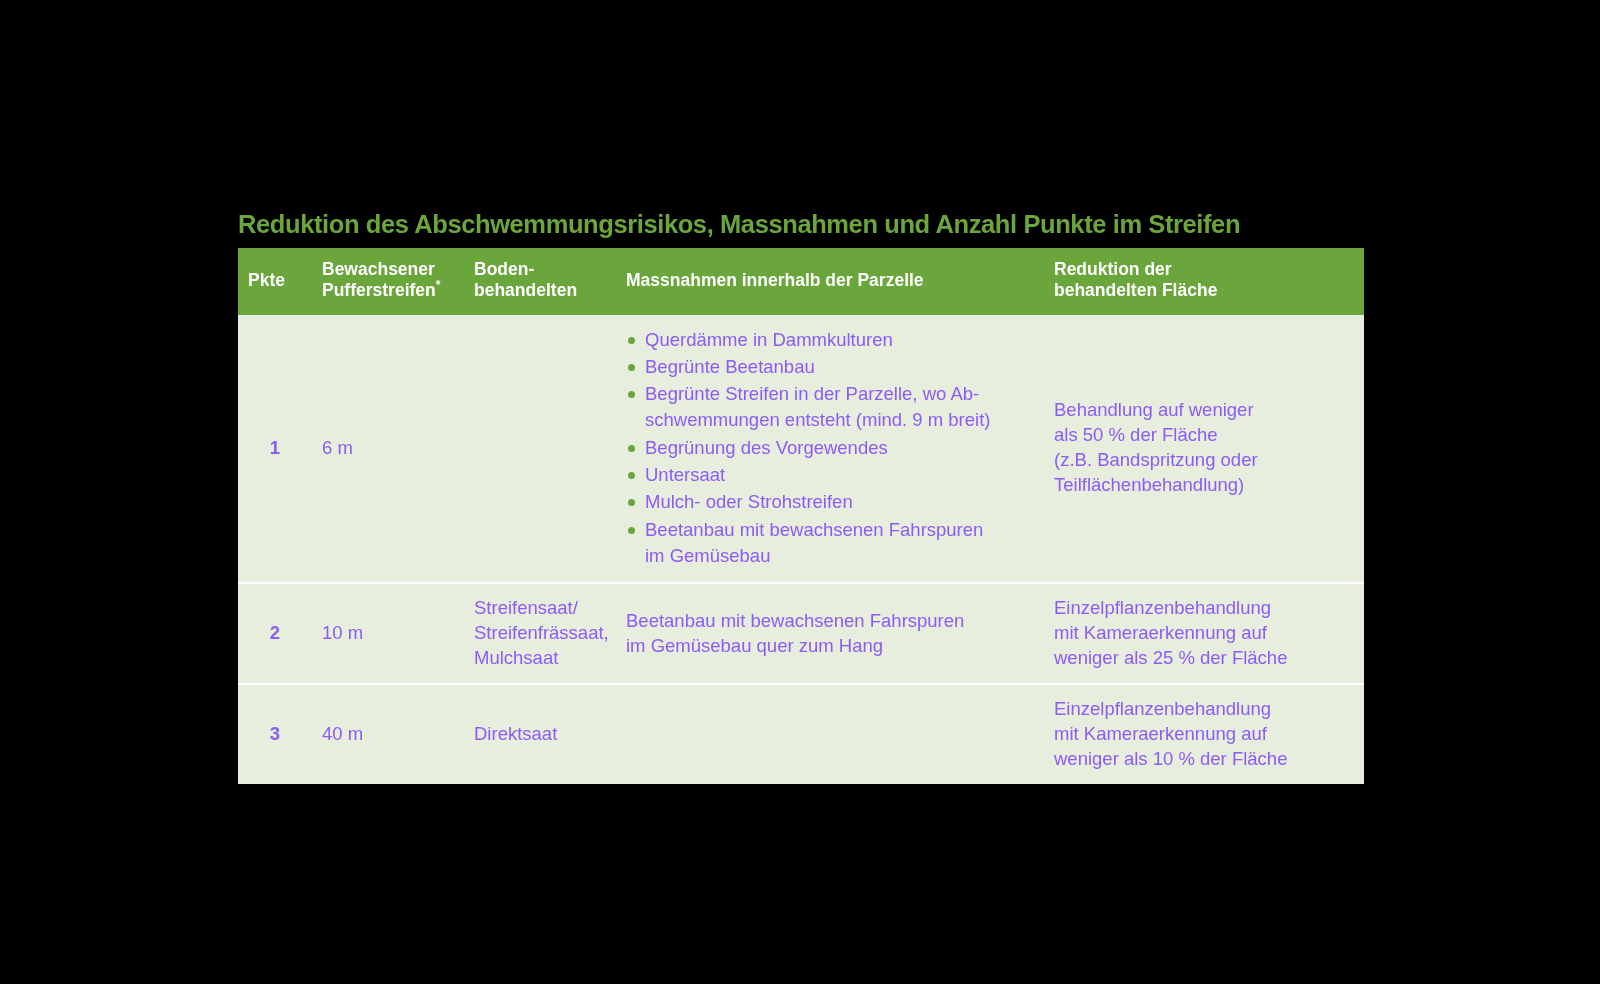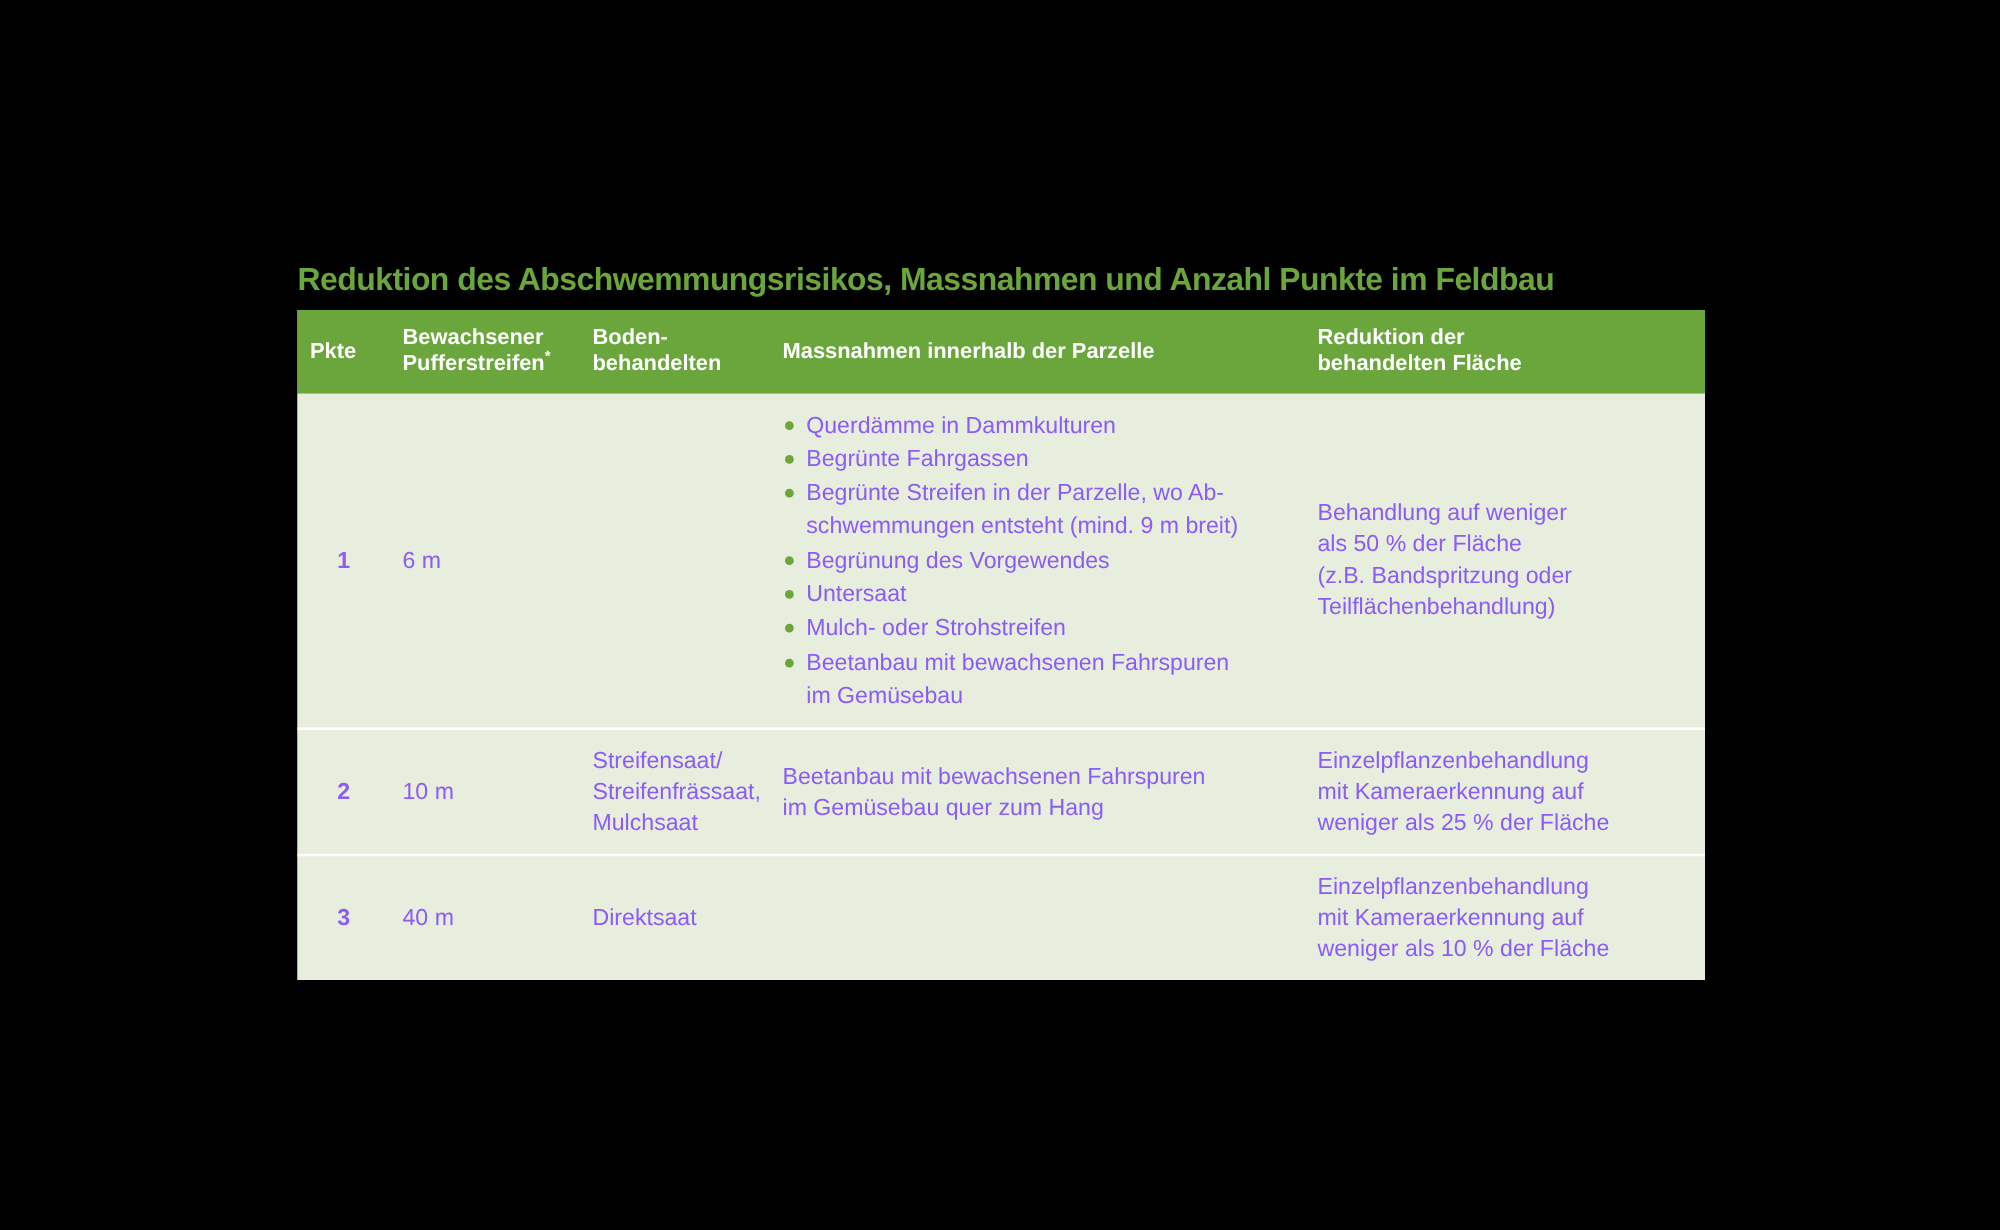--- a/index.html
+++ b/index.html
@@ -32,20 +32,21 @@
     letter-spacing: -0.4px;
     margin: 0 0 9px 0;
     white-space: nowrap;
     font-family: "Liberation Sans", sans-serif;
   }
   table.data {
     border-collapse: collapse;
     width: 1126px;
     table-layout: fixed;
     background: #e8eede;
+    border-radius: 25px;
   }
   table.data thead th {
     background: #6aa63b;
     color: #ffffff;
     font-size: 17.5px;
     font-weight: bold;
     text-align: left;
     vertical-align: middle;
     padding: 11px 10px 13px 10px;
     line-height: 1.22;
@@ -113,21 +114,21 @@
   }
   .nowrapcell { white-space: pre-line; }
   td.cell-red { line-height: 1.42; }
 </style>
 </head>
 <body>
 
 <div class="page">
   <div class="table-wrap">
 
-    <div class="table-title">Reduktion des Abschwemmungsrisikos, Massnahmen und Anzahl Punkte im Feldbau</div>
+    <div class="table-title">Reduktion des Abschwemmungsrisikos, Massnahmen und Anzahl Punkte im Streifen</div>
 
     <table class="data">
       <colgroup>
         <col class="col-pkte">
         <col class="col-puffer">
         <col class="col-boden">
         <col class="col-massnahmen">
         <col class="col-reduktion">
       </colgroup>
       <thead>
@@ -145,21 +146,21 @@
         </tr>
       </thead>
       <tbody>
         <tr>
           <td class="c-pkte">1</td>
           <td>6 m</td>
           <td class="nowrapcell"></td>
           <td class="cell-massnahmen-1">
             <ul class="bullets">
               <li class="nowrapcell">Querdämme in Dammkulturen</li>
-              <li class="nowrapcell">Begrünte Fahrgassen</li>
+              <li class="nowrapcell">Begrünte Beetanbau</li>
               <li class="nowrapcell">Begrünte Streifen in der Parzelle, wo Ab-
 schwemmungen entsteht (mind. 9 m breit)</li>
               <li class="nowrapcell">Begrünung des Vorgewendes</li>
               <li class="nowrapcell">Untersaat</li>
               <li class="nowrapcell">Mulch- oder Strohstreifen</li>
               <li class="nowrapcell">Beetanbau mit bewachsenen Fahrspuren
 im Gemüsebau</li>
             </ul>
           </td>
           <td class="nowrapcell cell-red">Behandlung auf weniger

